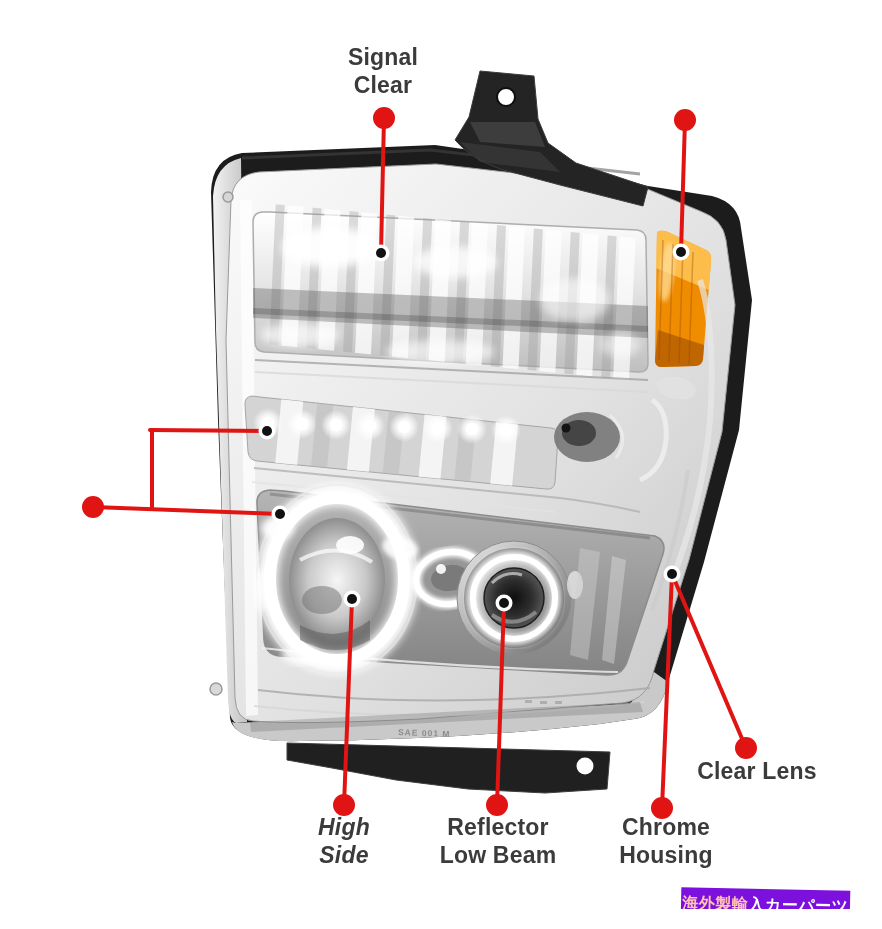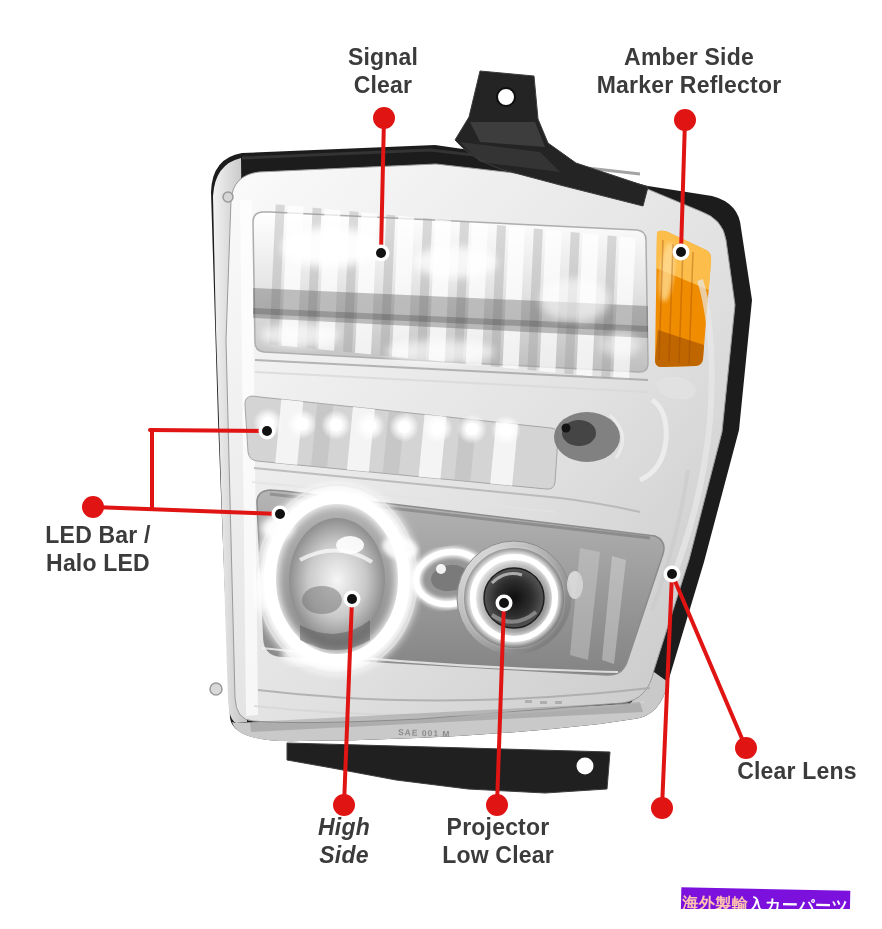--- a/index.html
+++ b/index.html
@@ -336,42 +336,38 @@
           <circle cx="672" cy="574" r="5" fill="#111111"></circle>
         </g>
     </g>
   </svg>
 
   <div class="label" style="left:383px;top:43px;">
     <div>Signal</div>
     <div>Clear</div>
   </div>
 
-  <div class="label" style="left:689px;top:43px;">
-    <div>Amber Side</div>
-    <div>Marker Reflector</div>
-  </div>
-
-  <div class="label" style="left:98px;top:521px;">
-    <div>LED Bar /</div>
-    <div>Halo LED</div>
-  </div>
+
 
   <div class="label" style="left:344px;top:813px;font-style:italic;">
     <div>High</div>
     <div>Side</div>
   </div>
 
   <div class="label" style="left:498px;top:813px;">
-    <div>Projector</div>
-    <div>Low Clear</div>
-  </div>
-
-
-  <div class="label" style="left:797px;top:757px;">
+    <div>Reflector</div>
+    <div>Low Beam</div>
+  </div>
+
+  <div class="label" style="left:666px;top:813px;">
+    <div>Chrome</div>
+    <div>Housing</div>
+  </div>
+
+  <div class="label" style="left:757px;top:757px;">
     <div>Clear Lens</div>
   </div>
 
   <span class="marking" style="left:398px;top:728px;">SAE 001 M</span>
 
   <div class="banner">
     <span class="lt">海外製輸</span>
       <span class="rt">入カーパーツ</span>
   </div>
 

